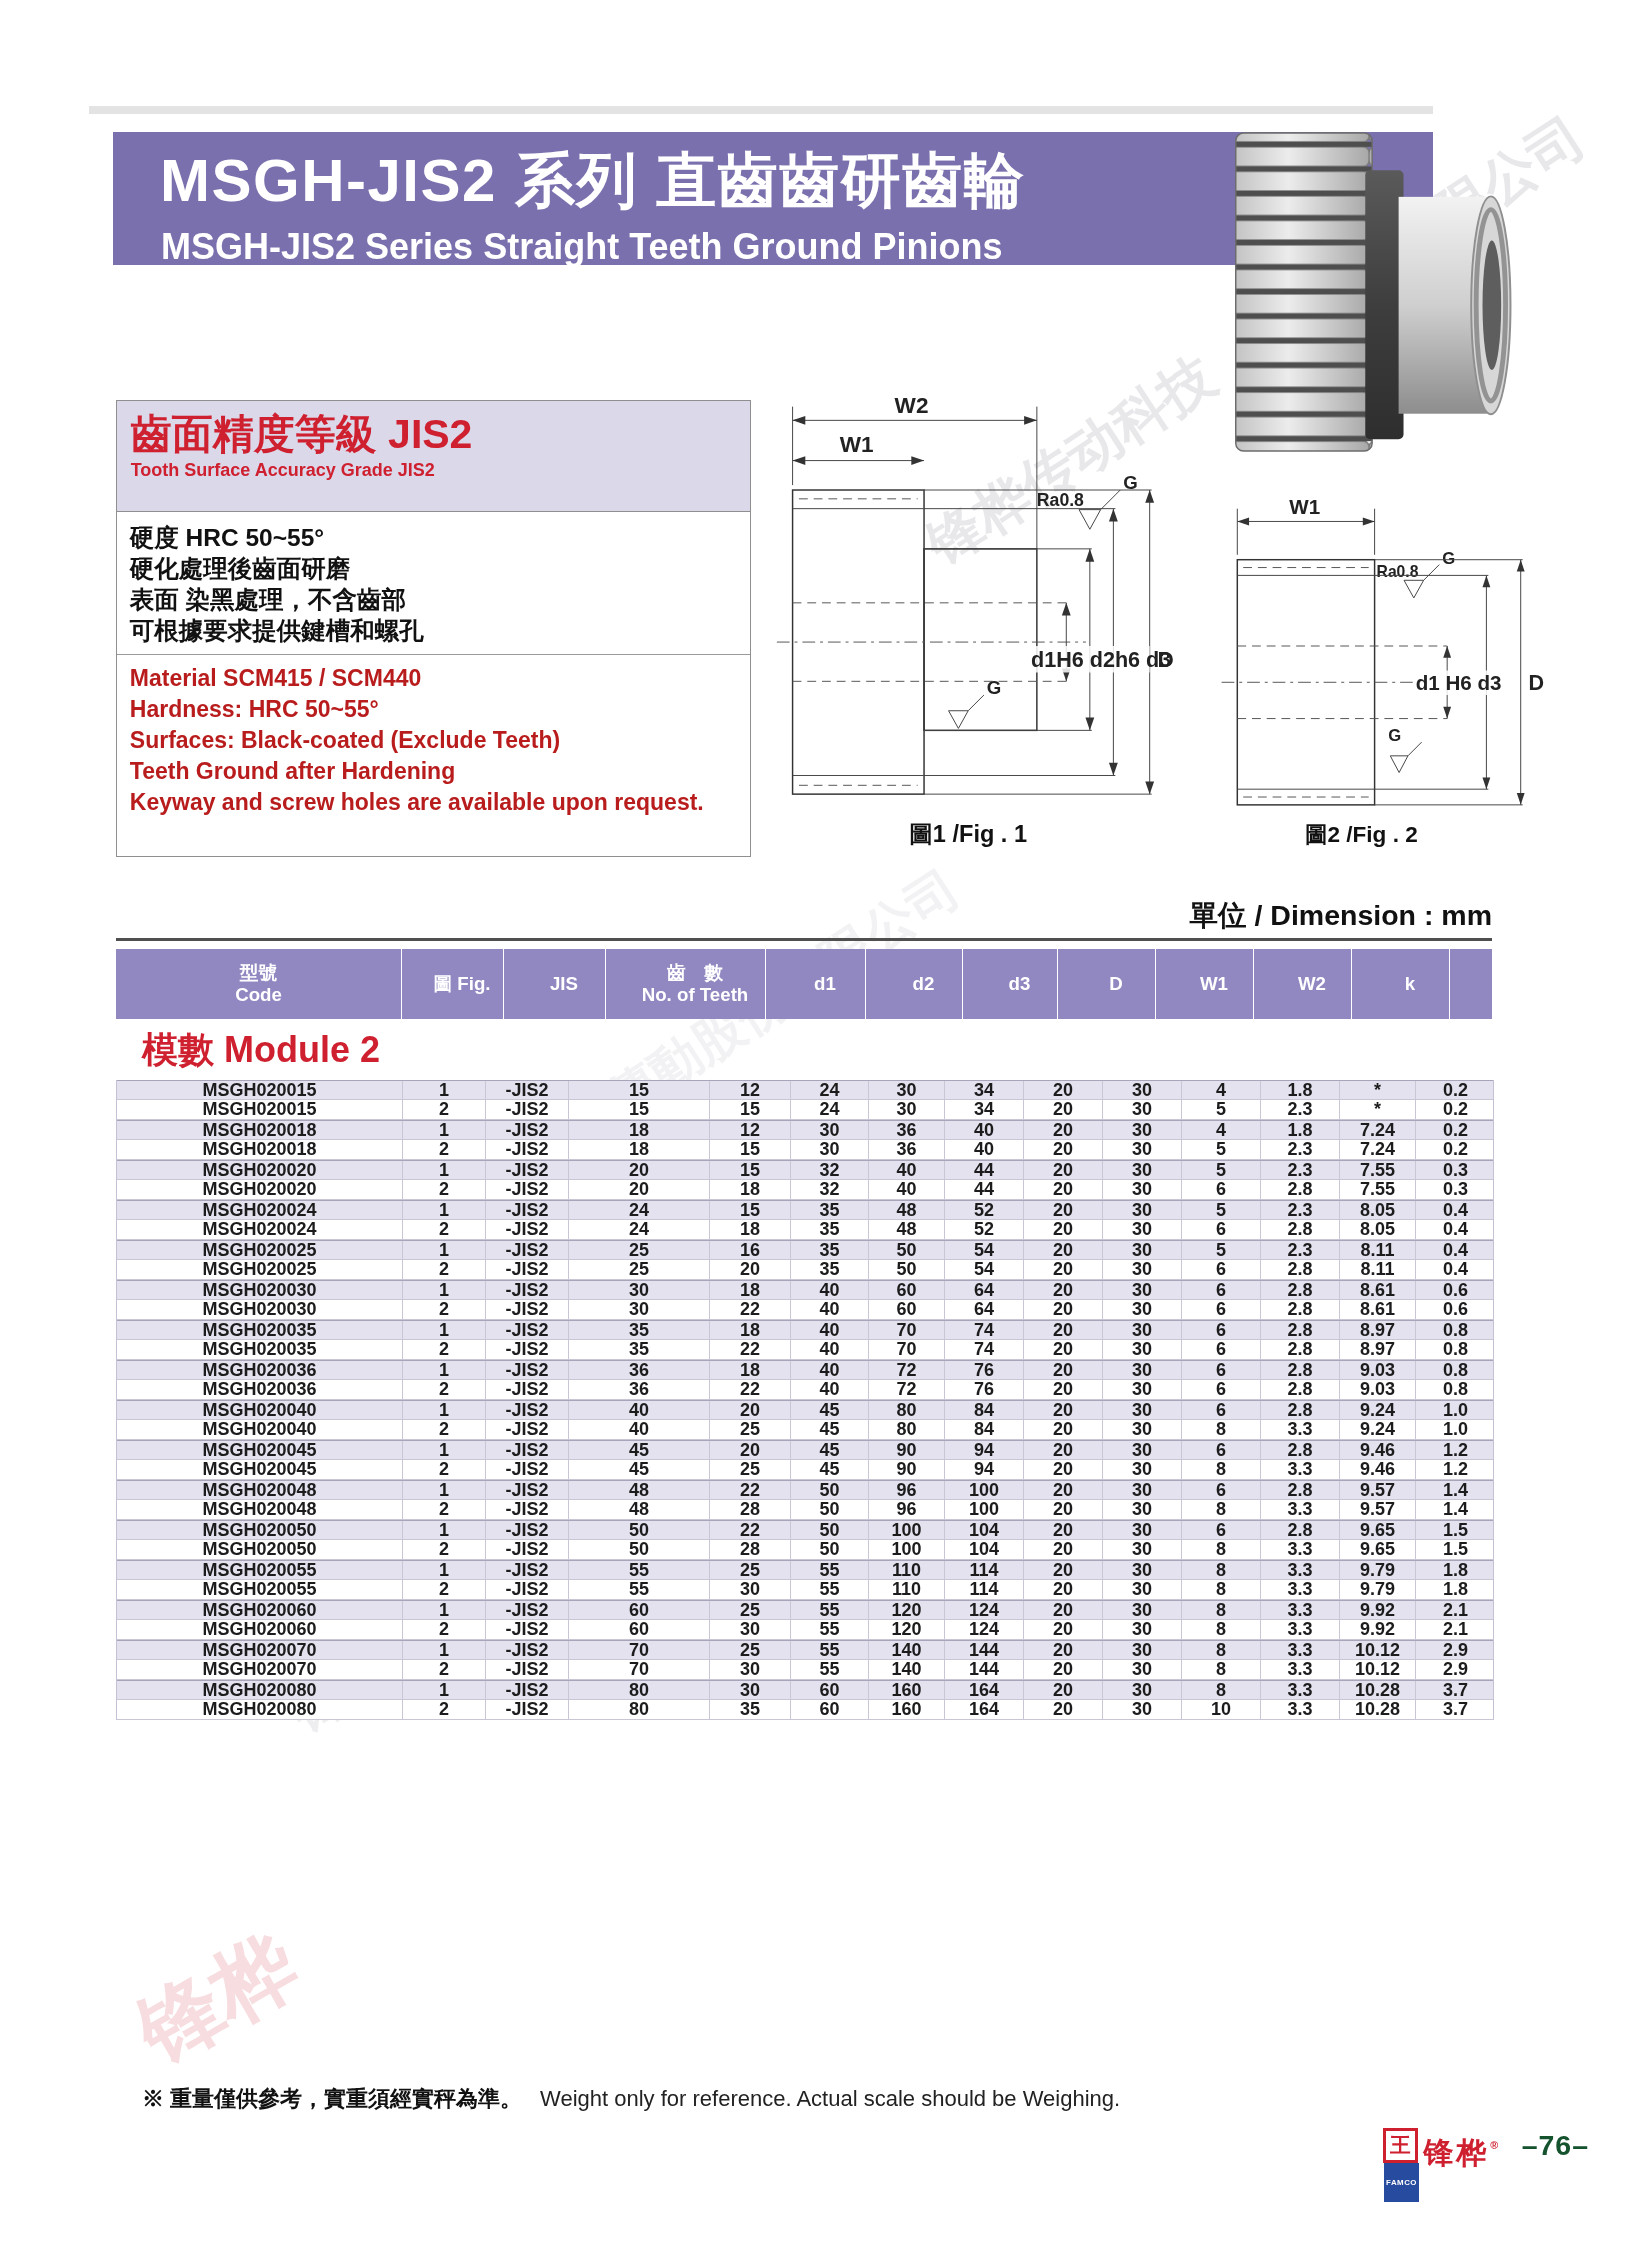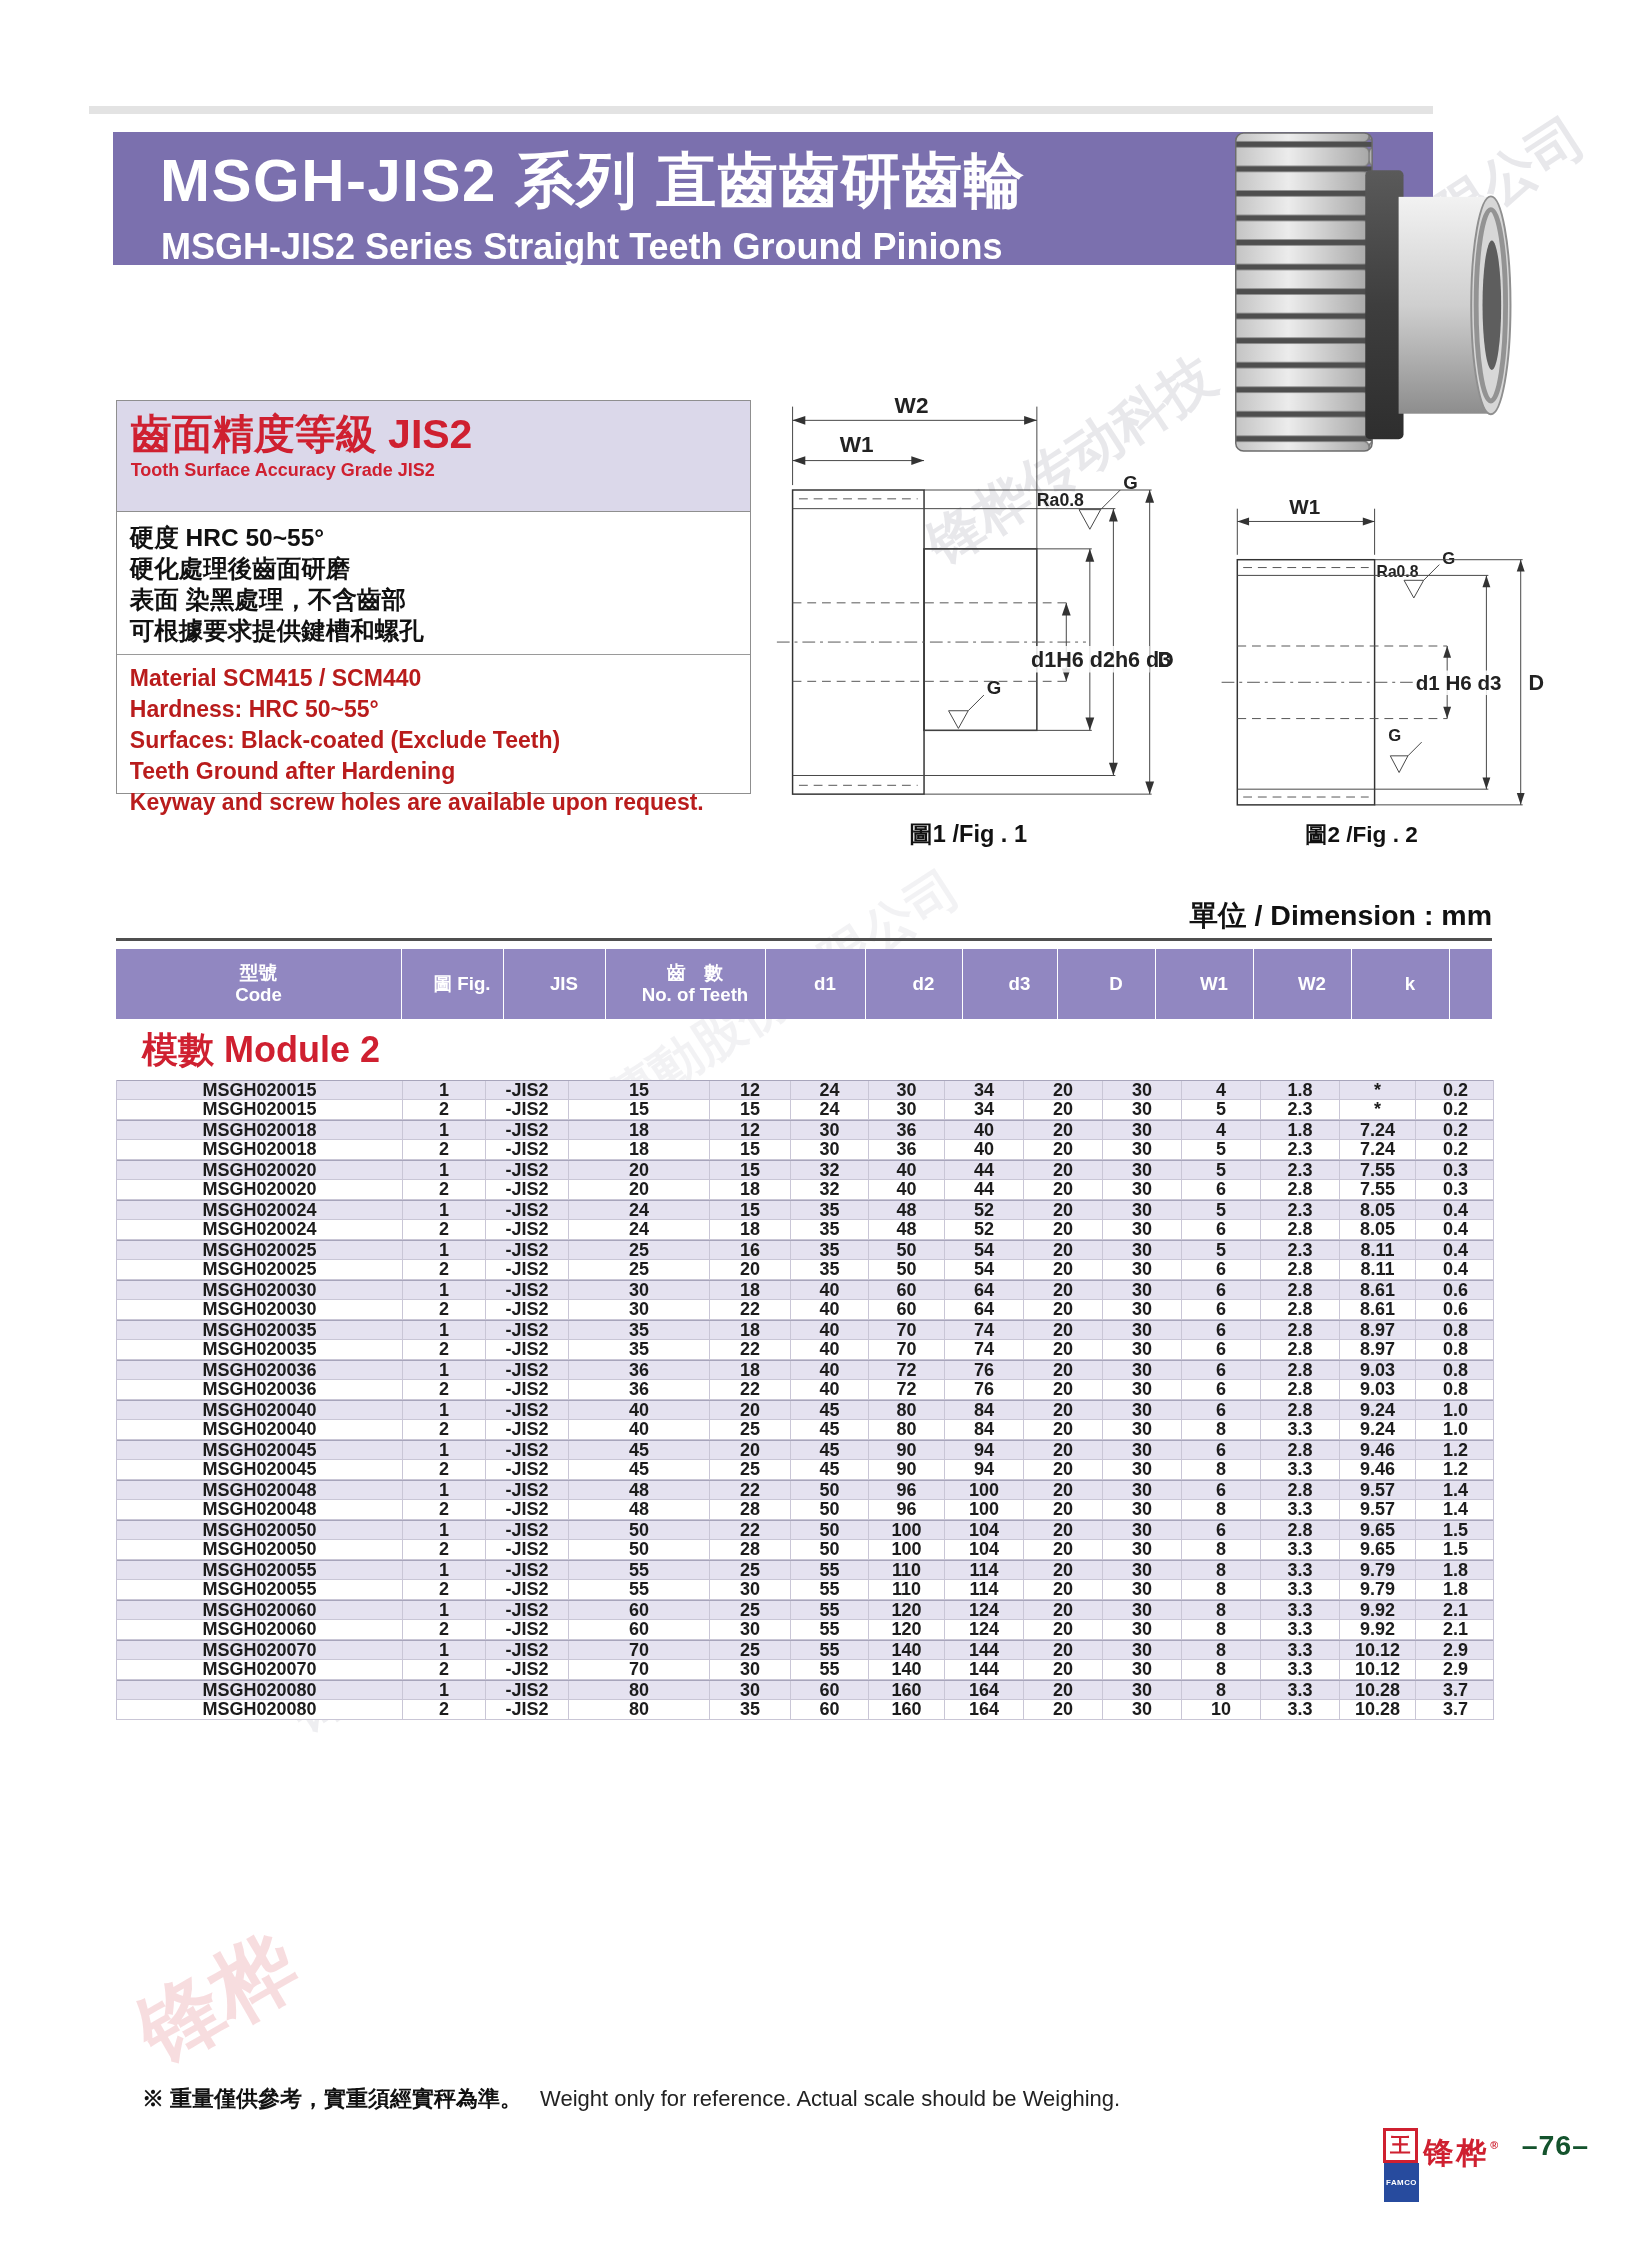--- a/index.html
+++ b/index.html
@@ -12,21 +12,21 @@
 
   
   .banner { position:absolute; left:113px; top:132px; width:1320px; height:133px; background:#7b70ae; }
   .banner-title-cn { position:absolute; left:47px; top:8.8px; font-size:60px; font-weight:bold; color:#ffffff; letter-spacing:1.5px; white-space:nowrap; }
   .banner-title-en { position:absolute; left:48px; top:94px; font-size:36px; font-weight:bold; color:#ffffff; white-space:nowrap; }
 
   
   .gear-img { position:absolute; left:1222px; top:122px; width:314px; height:344px; }
 
   
-  .info-box { position:absolute; left:116px; top:400px; width:635px; height:394px; border:1.5px solid #8f8f8f; box-sizing:border-box; background:#ffffff; }
+  .info-box { position:absolute; left:116px; top:400px; width:635px; height:457px; border:1.5px solid #8f8f8f; box-sizing:border-box; background:#ffffff; }
   .info-head { height:111px; background:#dbd8ea; border-bottom:1px solid #8f8f8f; padding:8.8px 0 0 13.7px; box-sizing:border-box; }
   .info-title-cn { font-size:41px; font-weight:bold; color:#cf2030; line-height:1.18; white-space:nowrap; }
   .info-title-en { font-size:18px; font-weight:bold; color:#cf2030; margin-top:2px; white-space:nowrap; }
   .info-specs-cn { padding:9.8px 12.8px 0 12.8px; }
   .info-specs-cn .spec-line { font-size:24.5px; font-weight:bold; color:#111; line-height:31px; white-space:nowrap; }
   .info-divider { border:none; border-top:1px solid #9a9a9a; margin:7.9px 0 0 0; }
   .info-specs-en { padding:7.9px 12.8px 0 12.8px; }
   .info-specs-en .spec-line { font-size:23px; font-weight:bold; color:#b91c1c; line-height:31px; white-space:nowrap; }
 
   

